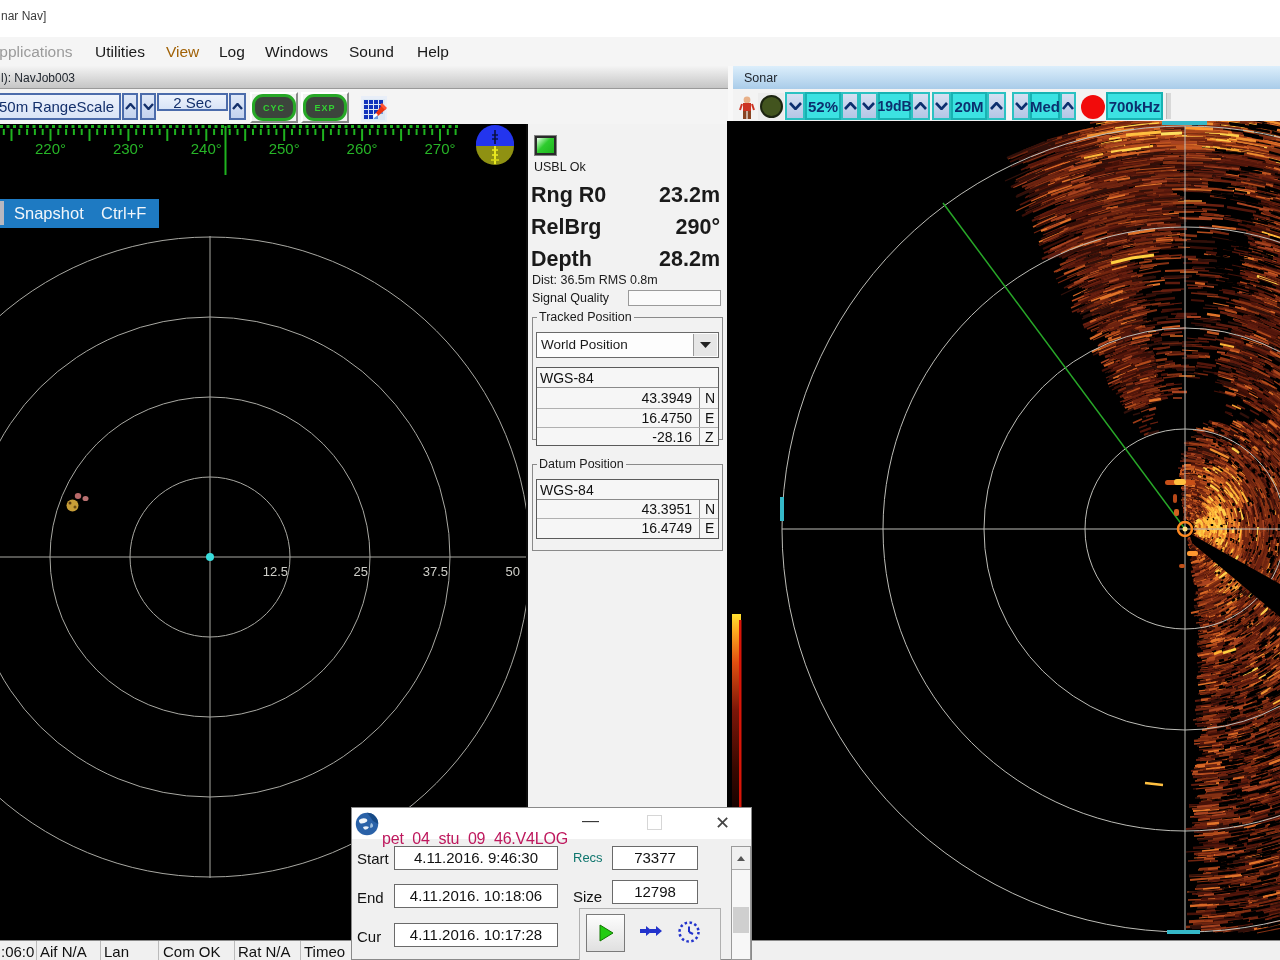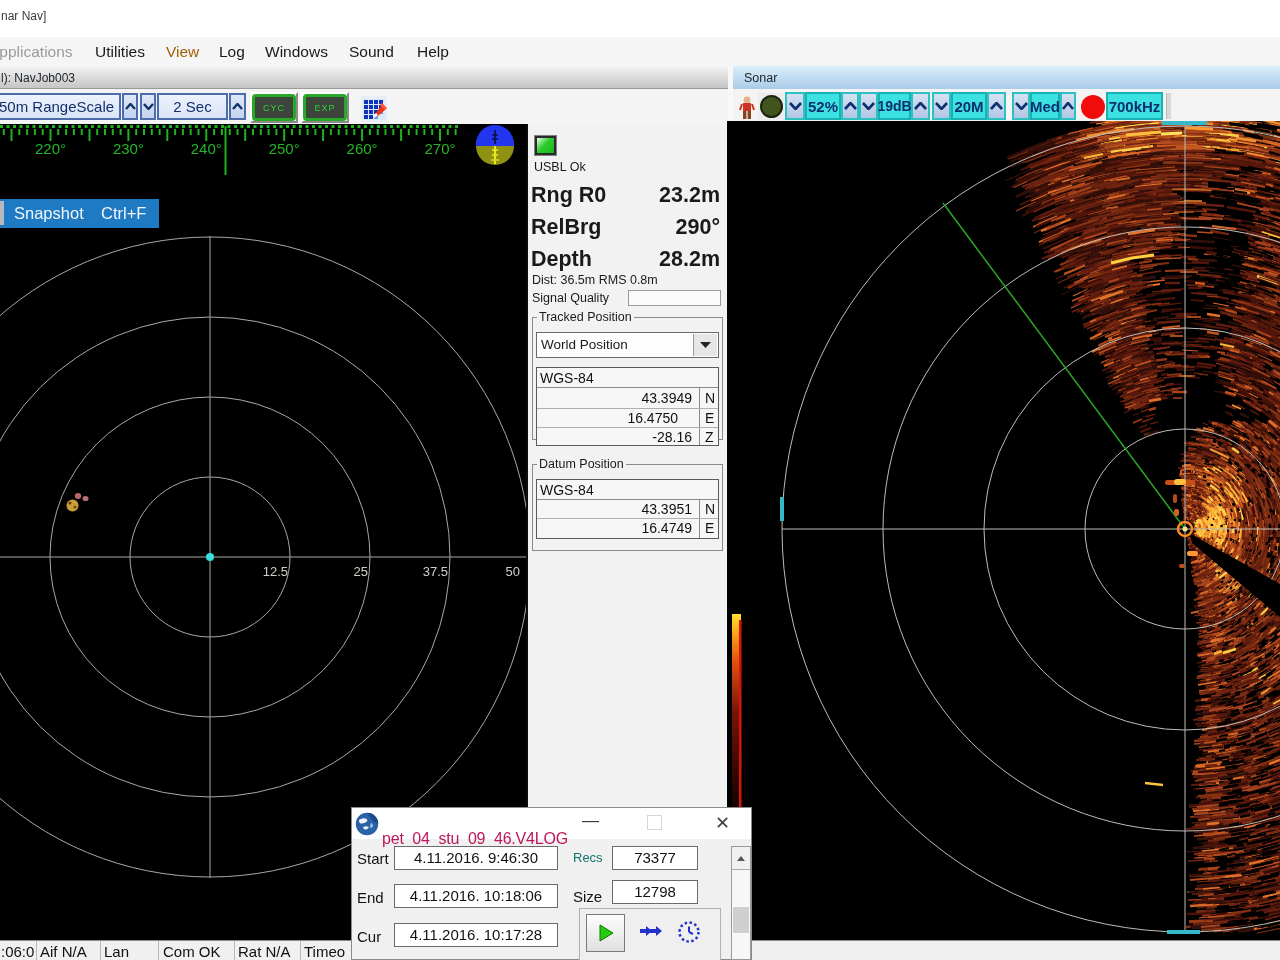--- a/index.html
+++ b/index.html
@@ -3,21 +3,21 @@
 <meta charset="utf-8">
 <style>
 html,body{margin:0;padding:0;}
 body{width:1280px;height:960px;position:relative;overflow:hidden;background:#000;font-family:"Liberation Sans",sans-serif;}
 .abs{position:absolute;}
 .combo{background:linear-gradient(#eef3fc,#d9e4f7);border:2px solid #4c6cab;color:#14306b;font-size:15px;display:flex;align-items:center;box-sizing:border-box;}
 .arrbtn{background:linear-gradient(#dfe8f8,#c3d2ee);border:2px solid #4c6cab;box-sizing:border-box;display:flex;align-items:center;justify-content:center;}
 .cyfield{background:#3ce2e2;border:2px solid #18b2b2;box-sizing:border-box;color:#0c2f6e;font-size:15px;display:flex;align-items:center;justify-content:center;font-weight:bold;}
 .cybtn{background:linear-gradient(#d6e0f2,#b4c6e6);border:2px solid #2cc2c2;box-sizing:border-box;display:flex;align-items:center;justify-content:center;}
 .gbtn{background:#f2f2f2;border-top:2px solid #ffffff;border-left:2px solid #ffffff;border-right:2px solid #8a8a8a;border-bottom:2px solid #8a8a8a;box-sizing:border-box;display:flex;align-items:center;justify-content:center;}
-.goval{background:#3c443c;border:3px solid #27a827;border-radius:4px;color:#32d232;font-size:9px;font-weight:normal;letter-spacing:1px;display:flex;align-items:center;justify-content:center;}
+.goval{background:#3c443c;border:3px solid #27a827;border-radius:11px;color:#32d232;font-size:9px;font-weight:bold;letter-spacing:1px;display:flex;align-items:center;justify-content:center;}
 .mlabel{color:#1a1a1a;}
 </style>
 </head>
 <body>
 
 <div class="abs" style="left:0;top:0;width:1280px;height:37px;background:#ffffff;"></div>
 <div class="abs" style="left:1px;top:9px;font-size:12px;color:#3c3c3c;">nar Nav]</div>
 
 <div class="abs" style="left:0;top:37px;width:1280px;height:29px;background:#f5f5f5;"></div>
 <div class="abs" style="left:-11px;top:43px;font-size:15.5px;color:#9b9b9b;">Applications</div>
@@ -36,21 +36,21 @@
 <div class="arrbtn abs" style="left:122px;top:93px;width:16px;height:27px;">
     <svg width="11" height="7">
       <polyline points="1,6 5.5,1 10,6" fill="none" stroke="#14306b" stroke-width="2.4"></polyline>
     </svg>
   </div>
 <div class="arrbtn abs" style="left:140px;top:93px;width:16px;height:27px;">
     <svg width="11" height="7">
       <polyline points="1,1 5.5,6 10,1" fill="none" stroke="#14306b" stroke-width="2.4"></polyline>
     </svg>
   </div>
-<div class="combo abs" style="left:157px;top:93px;width:71px;height:27px;justify-content:center;">2 Sec</div>
+<div class="combo abs" style="left:157px;top:93px;width:71px;height:18px;justify-content:center;">2 Sec</div>
 <div class="arrbtn abs" style="left:229px;top:93px;width:17px;height:27px;">
     <svg width="11" height="7">
       <polyline points="1,6 5.5,1 10,6" fill="none" stroke="#14306b" stroke-width="2.4"></polyline>
     </svg>
   </div>
 <div class="gbtn abs" style="left:250px;top:92px;width:48px;height:31px;">
     <div class="goval" style="width:38px;height:21px;">CYC</div>
   </div>
 <div class="gbtn abs" style="left:301px;top:92px;width:48px;height:31px;">
     <div class="goval" style="width:38px;height:21px;">EXP</div>
@@ -229,21 +229,21 @@
       </div>
 </div>
 <div class="abs" style="left:8px;top:243px;width:183px;height:79px;border:1px solid #5a5a5a;background:#f6f6f6;box-sizing:border-box;font-size:14px;color:#111;">
 <div class="abs" style="left:0;top:0;width:181px;height:19px;border-bottom:1px solid #8a8a8a;">
         <span style="position:absolute;left:3px;top:2px;">WGS-84</span>
       </div>
 <div class="abs" style="left:162px;top:20px;width:1px;height:57px;background:#8a8a8a;"></div>
 <div class="abs" style="right:26px;top:22px;">43.3949</div>
       <div class="abs" style="left:168px;top:22px;">N</div>
 <div class="abs" style="left:0;top:40px;width:181px;height:1px;background:#b0b0b0;"></div>
-<div class="abs" style="right:40px;top:42px;">16.4750</div>
+<div class="abs" style="right:26px;top:42px;">16.4750</div>
       <div class="abs" style="left:168px;top:42px;">E</div>
 <div class="abs" style="left:0;top:59px;width:181px;height:1px;background:#b0b0b0;"></div>
 <div class="abs" style="right:26px;top:61px;">-28.16</div>
       <div class="abs" style="left:168px;top:61px;">Z</div>
 </div>
 
 <fieldset class="abs" style="left:4px;top:333px;width:189px;height:92px;border:1px solid #8a8a8a;margin:0;padding:0;background:transparent;">
 <legend style="font-size:12.5px;color:#1a1a1a;margin-left:4px;padding:0 2px;">Datum Position</legend>
 </fieldset>
 <div class="abs" style="left:8px;top:355px;width:183px;height:60px;border:1px solid #5a5a5a;background:#f6f6f6;box-sizing:border-box;font-size:14px;color:#111;">

